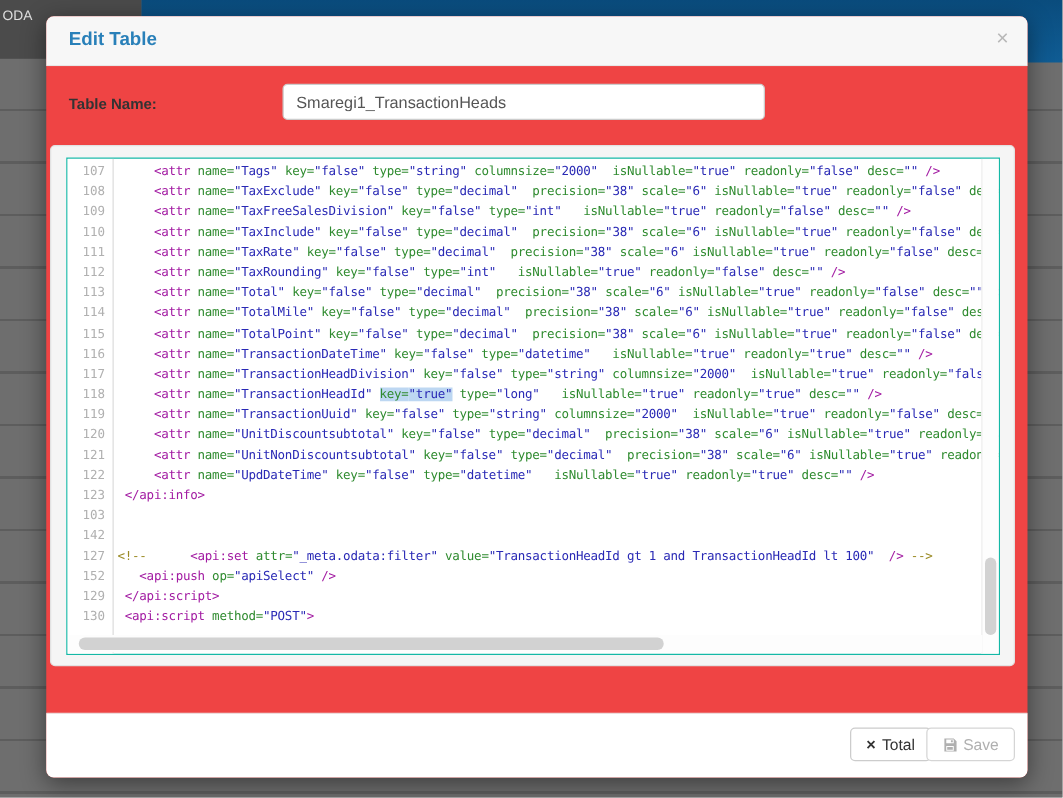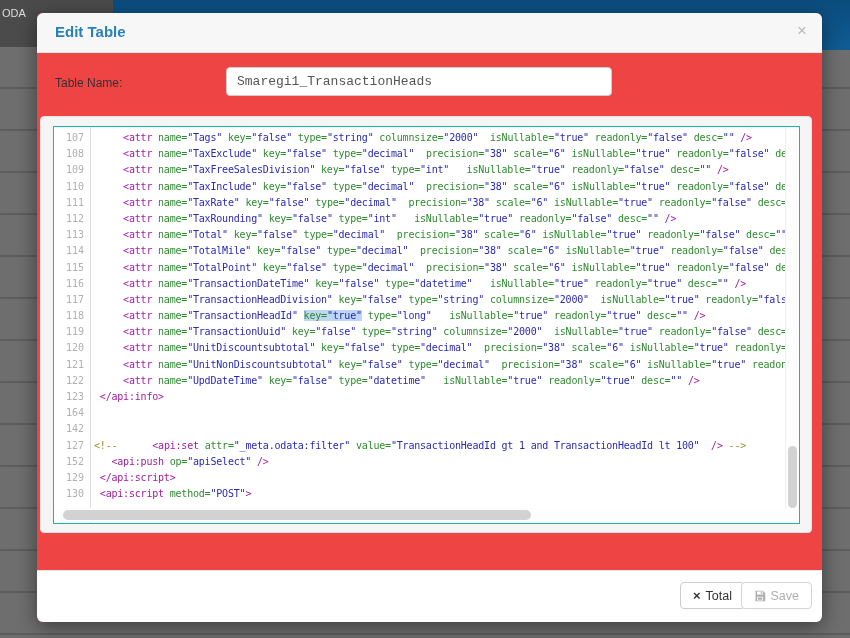--- a/index.html
+++ b/index.html
@@ -15,24 +15,24 @@
                 background:linear-gradient(#0a4c7d,#0f5c94);}
 
   
   .modal{position:absolute;left:37px;top:13px;width:785px;height:609px;background:#ef4444;
          border-radius:6px;box-shadow:0 5px 20px rgba(0,0,0,.45);}
   .modal-header{position:absolute;left:0;top:0;right:0;height:39px;background:#f7f7f7;
                 border-bottom:1px solid #e7e7e7;border-radius:6px 6px 0 0;}
   .modal-title{position:absolute;left:18px;top:10px;font-size:15px;font-weight:600;color:#2980b9;}
   .modal-close{position:absolute;right:15px;top:9px;font-size:17px;color:#b8b8b8;cursor:pointer;line-height:1;}
 
-  .tn-label{position:absolute;left:18px;top:63px;font-size:12px;font-weight:normal;color:#333;}
+  .tn-label{position:absolute;left:18px;top:63px;font-size:12px;font-weight:bold;color:#333;}
   .tn-input{position:absolute;left:189px;top:54px;width:386px;height:29px;box-sizing:border-box;
             border:1px solid #ccc;border-radius:4px;padding:0 10px;font-size:13px;color:#555;
-            font-family:Liberation Mono, monospace;outline:none;}
+            font-family:Liberation Sans, sans-serif;outline:none;}
 
   
   .editor-panel{position:absolute;left:3px;top:103px;width:772px;height:417px;background:#f5f5f5;
                 border:1px solid #e2e2e2;border-radius:4px;box-sizing:border-box;}
   .editor{position:absolute;left:12px;top:9px;width:747px;height:398px;background:#fff;
           border:1px solid #14b8a6;box-sizing:border-box;overflow:hidden;}
   .gutter-bg{position:absolute;left:0;top:0;bottom:0;width:36px;border-right:1px solid #ddd;background:#fff;}
   #code-lines{position:absolute;left:0;top:3px;right:0;}
   .cm-line{display:flex;height:16.2px;white-space:pre;}
   .ln{flex:0 0 37px;width:37px;text-align:right;padding-right:7px;box-sizing:border-box;color:#b0b0b0;
@@ -93,21 +93,21 @@
           <div class="cm-line"><span class="ln">114</span><span class="lc"><span class="sp">     </span><span class="st">&lt;attr</span><span class="sp"> </span><span class="sa">name=</span><span class="sv">"TotalMile"</span><span class="sp"> </span><span class="sa">key=</span><span class="sv">"false"</span><span class="sp"> </span><span class="sa">type=</span><span class="sv">"decimal"</span><span class="sp">  </span><span class="sa">precision=</span><span class="sv">"38"</span><span class="sp"> </span><span class="sa">scale=</span><span class="sv">"6"</span><span class="sp"> </span><span class="sa">isNullable=</span><span class="sv">"true"</span><span class="sp"> </span><span class="sa">readonly=</span><span class="sv">"false"</span><span class="sp"> </span><span class="sa">desc=</span><span class="sv">""</span></span></div>
           <div class="cm-line"><span class="ln">115</span><span class="lc"><span class="sp">     </span><span class="st">&lt;attr</span><span class="sp"> </span><span class="sa">name=</span><span class="sv">"TotalPoint"</span><span class="sp"> </span><span class="sa">key=</span><span class="sv">"false"</span><span class="sp"> </span><span class="sa">type=</span><span class="sv">"decimal"</span><span class="sp">  </span><span class="sa">precision=</span><span class="sv">"38"</span><span class="sp"> </span><span class="sa">scale=</span><span class="sv">"6"</span><span class="sp"> </span><span class="sa">isNullable=</span><span class="sv">"true"</span><span class="sp"> </span><span class="sa">readonly=</span><span class="sv">"false"</span><span class="sp"> </span><span class="sa">desc=</span></span></div>
           <div class="cm-line"><span class="ln">116</span><span class="lc"><span class="sp">     </span><span class="st">&lt;attr</span><span class="sp"> </span><span class="sa">name=</span><span class="sv">"TransactionDateTime"</span><span class="sp"> </span><span class="sa">key=</span><span class="sv">"false"</span><span class="sp"> </span><span class="sa">type=</span><span class="sv">"datetime"</span><span class="sp">   </span><span class="sa">isNullable=</span><span class="sv">"true"</span><span class="sp"> </span><span class="sa">readonly=</span><span class="sv">"true"</span><span class="sp"> </span><span class="sa">desc=</span><span class="sv">""</span><span class="sp"> </span><span class="st">/&gt;</span></span></div>
           <div class="cm-line"><span class="ln">117</span><span class="lc"><span class="sp">     </span><span class="st">&lt;attr</span><span class="sp"> </span><span class="sa">name=</span><span class="sv">"TransactionHeadDivision"</span><span class="sp"> </span><span class="sa">key=</span><span class="sv">"false"</span><span class="sp"> </span><span class="sa">type=</span><span class="sv">"string"</span><span class="sp"> </span><span class="sa">columnsize=</span><span class="sv">"2000"</span><span class="sp">  </span><span class="sa">isNullable=</span><span class="sv">"true"</span><span class="sp"> </span><span class="sa">readonly=</span><span class="sv">"false"</span><span class="sp"> </span></span></div>
           <div class="cm-line"><span class="ln">118</span><span class="lc"><span class="sp">     </span><span class="st">&lt;attr</span><span class="sp"> </span><span class="sa">name=</span><span class="sv">"TransactionHeadId"</span><span class="sp"> </span><span class="sa hl">key=</span><span class="sv hl">"true"</span><span class="sp"> </span><span class="sa">type=</span><span class="sv">"long"</span><span class="sp">   </span><span class="sa">isNullable=</span><span class="sv">"true"</span><span class="sp"> </span><span class="sa">readonly=</span><span class="sv">"true"</span><span class="sp"> </span><span class="sa">desc=</span><span class="sv">""</span><span class="sp"> </span><span class="st">/&gt;</span></span></div>
           <div class="cm-line"><span class="ln">119</span><span class="lc"><span class="sp">     </span><span class="st">&lt;attr</span><span class="sp"> </span><span class="sa">name=</span><span class="sv">"TransactionUuid"</span><span class="sp"> </span><span class="sa">key=</span><span class="sv">"false"</span><span class="sp"> </span><span class="sa">type=</span><span class="sv">"string"</span><span class="sp"> </span><span class="sa">columnsize=</span><span class="sv">"2000"</span><span class="sp">  </span><span class="sa">isNullable=</span><span class="sv">"true"</span><span class="sp"> </span><span class="sa">readonly=</span><span class="sv">"false"</span><span class="sp"> </span><span class="sa">desc=</span><span class="sv">""</span><span class="sp"> </span></span></div>
           <div class="cm-line"><span class="ln">120</span><span class="lc"><span class="sp">     </span><span class="st">&lt;attr</span><span class="sp"> </span><span class="sa">name=</span><span class="sv">"UnitDiscountsubtotal"</span><span class="sp"> </span><span class="sa">key=</span><span class="sv">"false"</span><span class="sp"> </span><span class="sa">type=</span><span class="sv">"decimal"</span><span class="sp">  </span><span class="sa">precision=</span><span class="sv">"38"</span><span class="sp"> </span><span class="sa">scale=</span><span class="sv">"6"</span><span class="sp"> </span><span class="sa">isNullable=</span><span class="sv">"true"</span><span class="sp"> </span><span class="sa">readonly=</span><span class="sv">"false"</span></span></div>
           <div class="cm-line"><span class="ln">121</span><span class="lc"><span class="sp">     </span><span class="st">&lt;attr</span><span class="sp"> </span><span class="sa">name=</span><span class="sv">"UnitNonDiscountsubtotal"</span><span class="sp"> </span><span class="sa">key=</span><span class="sv">"false"</span><span class="sp"> </span><span class="sa">type=</span><span class="sv">"decimal"</span><span class="sp">  </span><span class="sa">precision=</span><span class="sv">"38"</span><span class="sp"> </span><span class="sa">scale=</span><span class="sv">"6"</span><span class="sp"> </span><span class="sa">isNullable=</span><span class="sv">"true"</span><span class="sp"> </span><span class="sa">readonly=</span></span></div>
           <div class="cm-line"><span class="ln">122</span><span class="lc"><span class="sp">     </span><span class="st">&lt;attr</span><span class="sp"> </span><span class="sa">name=</span><span class="sv">"UpdDateTime"</span><span class="sp"> </span><span class="sa">key=</span><span class="sv">"false"</span><span class="sp"> </span><span class="sa">type=</span><span class="sv">"datetime"</span><span class="sp">   </span><span class="sa">isNullable=</span><span class="sv">"true"</span><span class="sp"> </span><span class="sa">readonly=</span><span class="sv">"true"</span><span class="sp"> </span><span class="sa">desc=</span><span class="sv">""</span><span class="sp"> </span><span class="st">/&gt;</span></span></div>
           <div class="cm-line"><span class="ln">123</span><span class="lc"><span class="sp"> </span><span class="st">&lt;/api:info&gt;</span></span></div>
-          <div class="cm-line"><span class="ln">164</span><span class="lc"></span></div>
+          <div class="cm-line"><span class="ln">103</span><span class="lc"></span></div>
           <div class="cm-line"><span class="ln">142</span></div>
           <div class="cm-line"><span class="ln">127</span><span class="lc"><span class="sc">&lt;!--</span><span class="sp">      </span><span class="st">&lt;api:set</span><span class="sp"> </span><span class="sa">attr=</span><span class="sv">"_meta.odata:filter"</span><span class="sp"> </span><span class="sa">value=</span><span class="sv">"TransactionHeadId gt 1 and TransactionHeadId lt 100"</span><span class="sp">  </span><span class="st">/&gt;</span><span class="sp"> </span><span class="sc">--&gt;</span></span></div>
           <div class="cm-line"><span class="ln">152</span><span class="lc"><span class="sp">   </span><span class="st">&lt;api:push</span><span class="sp"> </span><span class="sa">op=</span><span class="sv">"apiSelect"</span><span class="sp"> </span><span class="st">/&gt;</span></span></div>
           <div class="cm-line"><span class="ln">129</span><span class="lc"><span class="sp"> </span><span class="st">&lt;/api:script&gt;</span></span></div>
           <div class="cm-line"><span class="ln">130</span><span class="lc"><span class="sp"> </span><span class="st">&lt;api:script</span><span class="sp"> </span><span class="sa">method=</span><span class="sv">"POST"</span><span class="st">&gt;</span></span></div>
         </div>
       <div class="vscroll">
         <div class="vthumb"></div>
       </div>
       <div class="hscroll">

